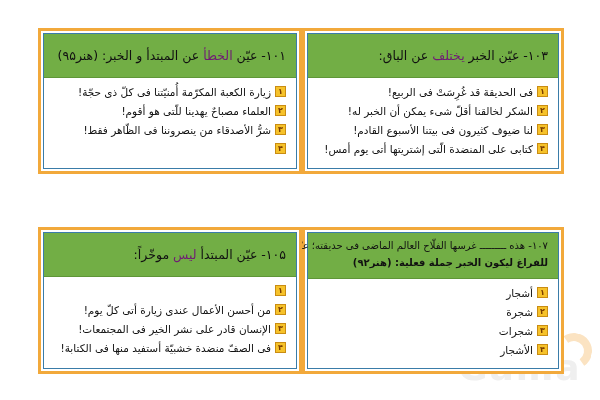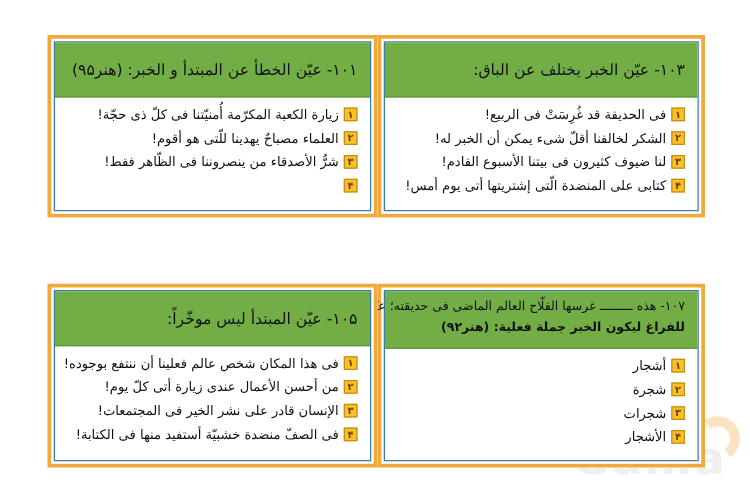--- a/index.html
+++ b/index.html
@@ -20,21 +20,21 @@
     .q-header {
       background: #72ae45;
       border-bottom: 1px solid #5f9638;
       direction: rtl;
       color: #111;
       padding: 0 10px;
       display: flex; align-items: center;
     }
     .q-header.single { height: 44px; font-size: 12.5px; }
     .q-header.double { height: 46px; font-size: 10px; line-height: 17px; padding-top: 4px; align-items: flex-start; }
-    .q-title .hl { color: #0f172a; }
+    .q-title .hl { color: #701a75; }
     .options {
       direction: rtl;
       padding: 4px 10px 0 8px;
       list-style: none;
     }
     .option {
       display: flex; align-items: center;
       height: 19px;
       font-size: 10.5px;
       color: #111;
@@ -167,21 +167,20 @@
 </div>
 
 <div class="card" style="left:38px; top:227px; width:264px; height:147px;">
   <div class="card-inner">
     <div class="q-header single">
       <span class="q-title"><span>۱۰۵- عیّن المبتدأ </span><span class="hl">لیس</span><span> موخّراً:</span></span>
     </div>
     <ul class="options">
       <li class="option">
           <span class="badge">۱</span>
-          <span>فی هذا المکان شخص عالم فعلینا أن ننتفع بوجوده!</span>
         </li>
       <li class="option">
           <span class="badge">۲</span>
           <span>من أحسن الأعمال عندی زیارة أتی کلّ یوم!</span>
         </li>
       <li class="option">
           <span class="badge">۳</span>
           <span>الإنسان قادر علی نشر الخیر فی المجتمعات!</span>
         </li>
       <li class="option">

